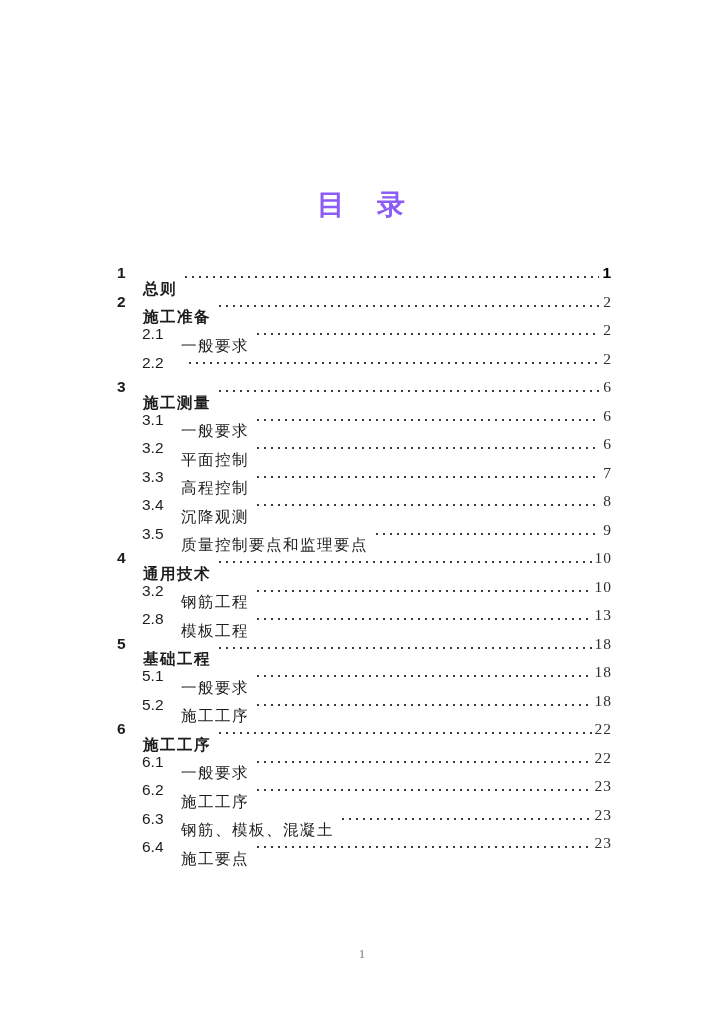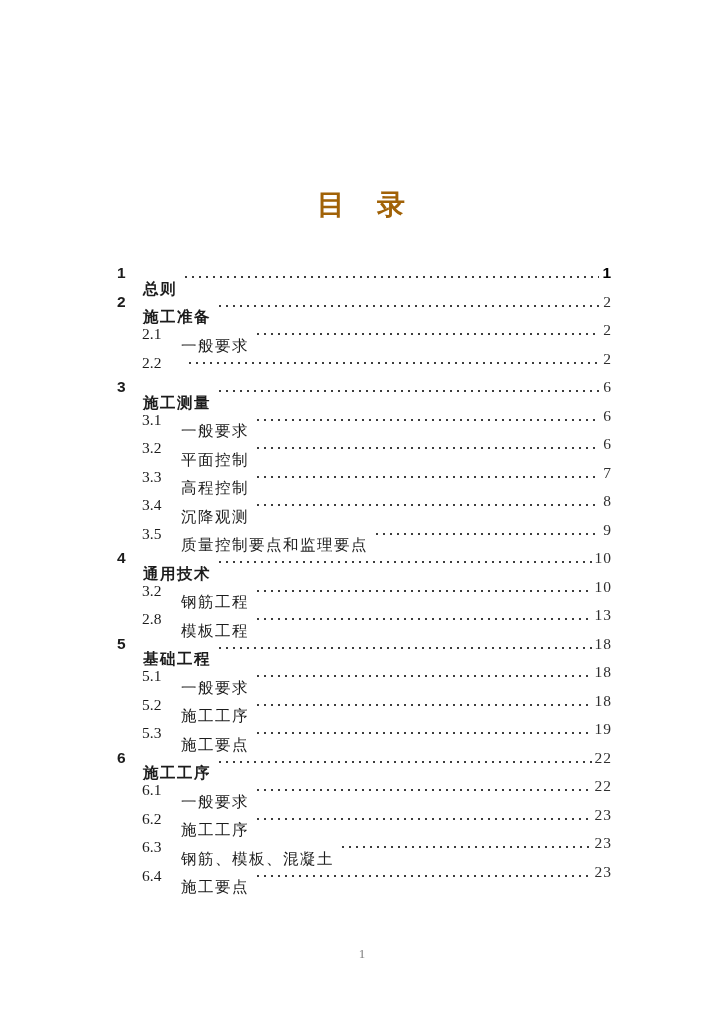--- a/index.html
+++ b/index.html
@@ -18,21 +18,21 @@
   }
   .doc-title {
     position: absolute;
     top: 186px;
     left: 0;
     right: 0;
     text-align: center;
     font-size: 28px;
     font-weight: bold;
     letter-spacing: 2px;
-    color: #a16207;
+    color: #8b5cf6;
     font-family: "Liberation Serif", "DejaVu Serif", serif;
   }
   .toc {
     position: absolute;
     top: 259px;
     left: 117px;
     right: 112px;
   }
   .toc-row {
     display: flex;
@@ -52,21 +52,21 @@
   
   .toc-row.level-1 {
     font-weight: bold;
     font-family: "Liberation Sans", "DejaVu Sans", sans-serif;
   }
   .toc-row.level-1 .num { width: 26px; }
   
   .toc-row.level-2 { padding-left: 25px; }
   .toc-row.level-2 .num {
     width: 39px;
-    font-family: Liberation Serif, serif;
+    font-family: Liberation Sans, sans-serif;
     margin-top: 8px;
   }
   .leader {
     flex: 1 1 auto;
     min-width: 12px;
     height: 2px;
     margin: 0 3px 0 8px;
     transform: translateY(4px);
     background: repeating-linear-gradient(90deg, #3c3c3c 0 2px, transparent 2px 7px);
   }
@@ -189,26 +189,20 @@
       <span class="label">一般要求</span>
       <span class="leader"></span>
       <span class="page-num">18</span>
     </div>
       <div class="toc-row level-2">
       <span class="num">5.2</span>
       <span class="label">施工工序</span>
       <span class="leader"></span>
       <span class="page-num">18</span>
     </div>
-      <div class="toc-row level-2">
-      <span class="num">5.3</span>
-      <span class="label">施工要点</span>
-      <span class="leader"></span>
-      <span class="page-num">19</span>
-    </div>
       <div class="toc-row level-1">
       <span class="num">6</span>
       <span class="label">施工工序</span>
       <span class="leader"></span>
       <span class="page-num">22</span>
     </div>
       <div class="toc-row level-2">
       <span class="num">6.1</span>
       <span class="label">一般要求</span>
       <span class="leader"></span>

